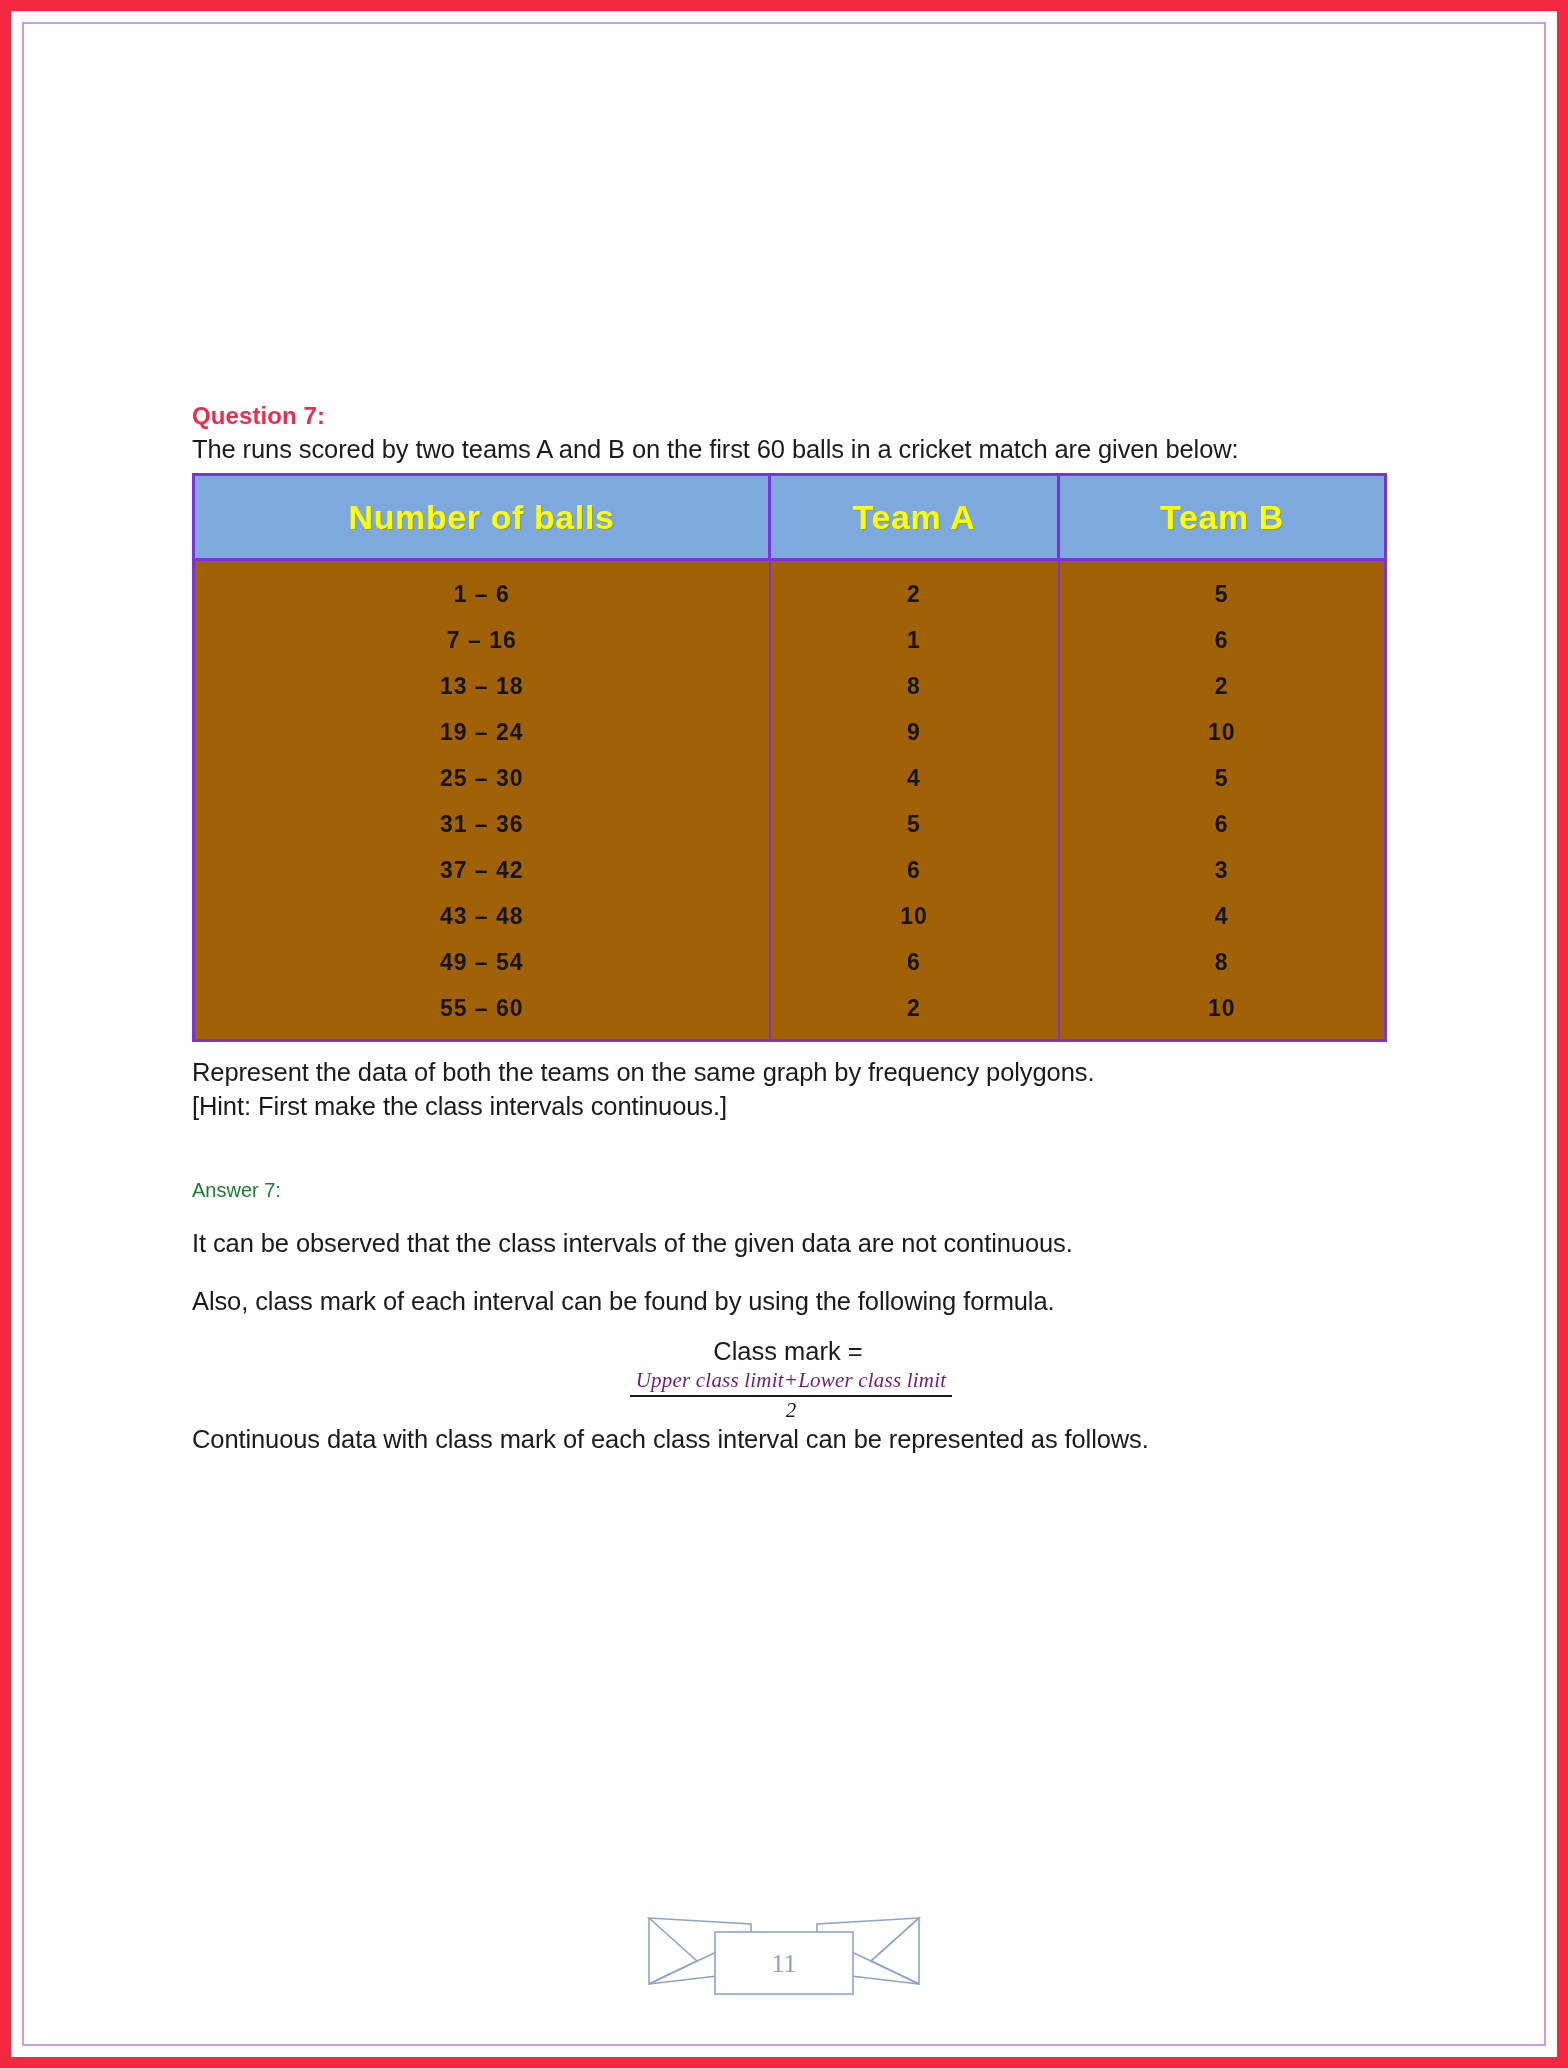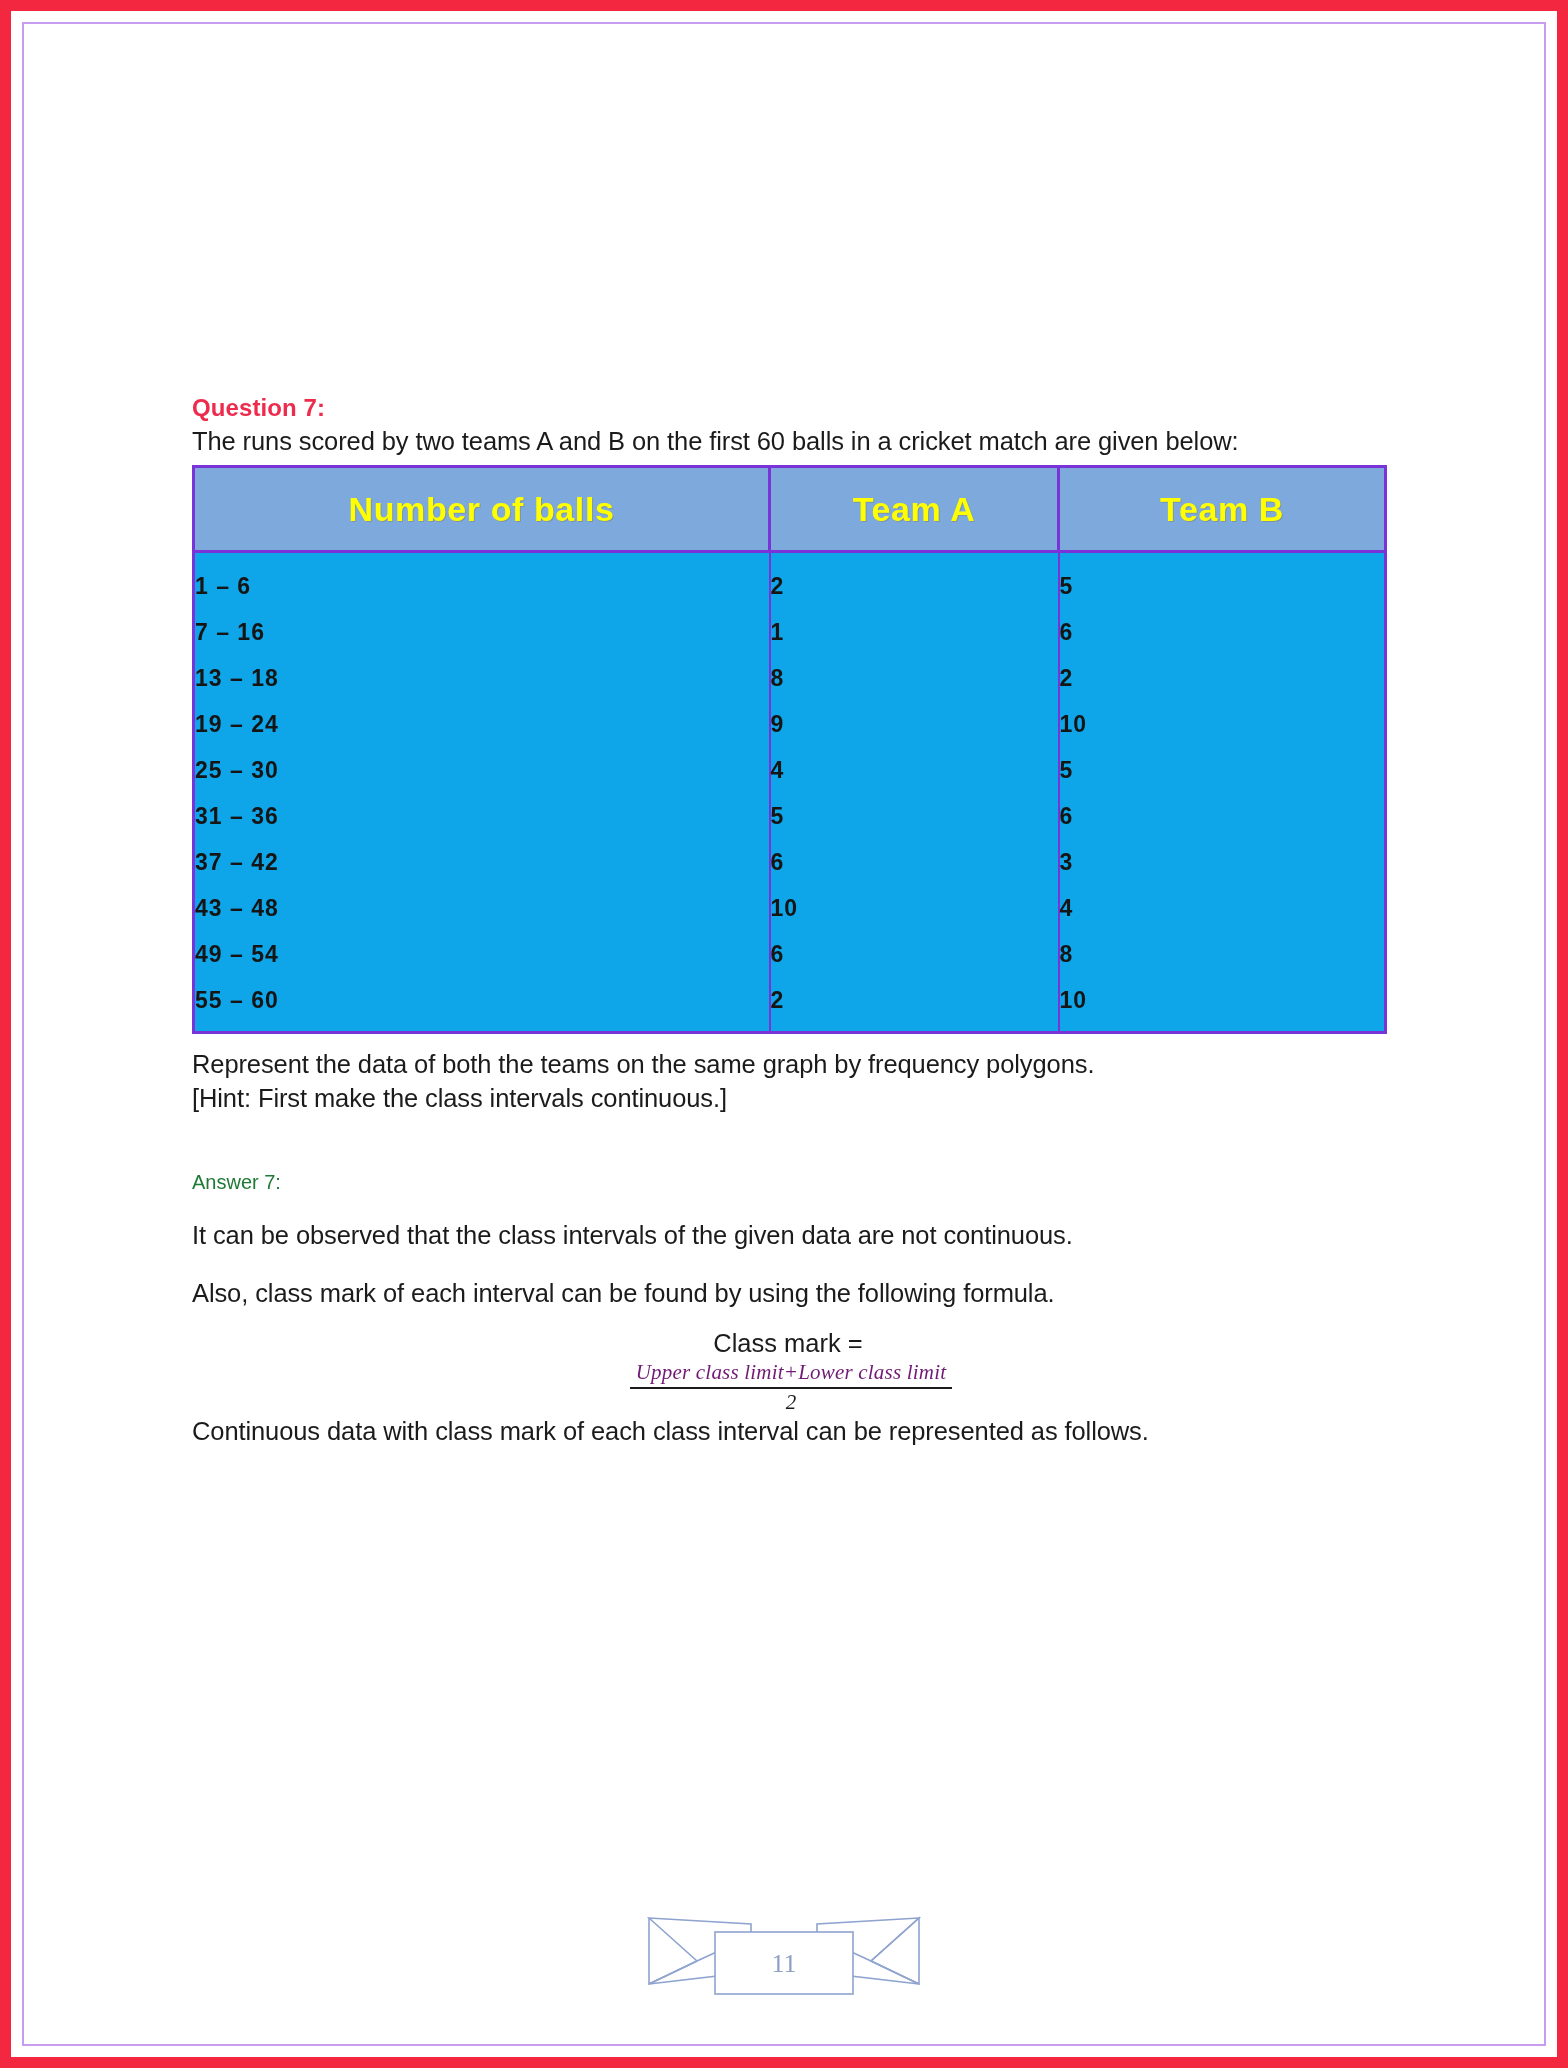--- a/index.html
+++ b/index.html
@@ -26,21 +26,21 @@
   #page-inner-rule {
     position: absolute;
     left: 11px; top: 11px; right: 11px; bottom: 11px;
     border: 2px solid #c79bf0;
     pointer-events: none;
   }
 
   #content {
     position: absolute;
     left: 181px;
-    top: 384px;
+    top: 392px;
     width: 1192px;
   }
 
   
   .q-heading {
     font-size: 24px;
     font-weight: bold;
     color: #ed2b4c;
     letter-spacing: .1px;
     margin: 0 0 4px 0;
@@ -93,25 +93,25 @@
     border-bottom: 3px solid #7a33d6;
     text-shadow: 1px 1px 0 rgba(120,90,0,0.25);
     letter-spacing: .6px;
   }
   table.data-table thead th:last-child { border-right: none; }
 
   table.data-table tbody td {
     font-size: 23px;
     font-weight: bold;
     color: #151515;
-    text-align: left;
+    text-align: center;
     height: 46px;
     padding: 0;
     border-right: 2px solid #7a33d6;
-    background: #0ea5e9;
+    background: #a16207;
     letter-spacing: 1px;
   }
   table.data-table tbody td:last-child { border-right: none; }
   table.data-table tbody tr:first-child td { padding-top: 10px; }
   table.data-table tbody tr:last-child td { padding-bottom: 8px; }
 
   
   .formula-line {
     display: flex;
     align-items: center;

